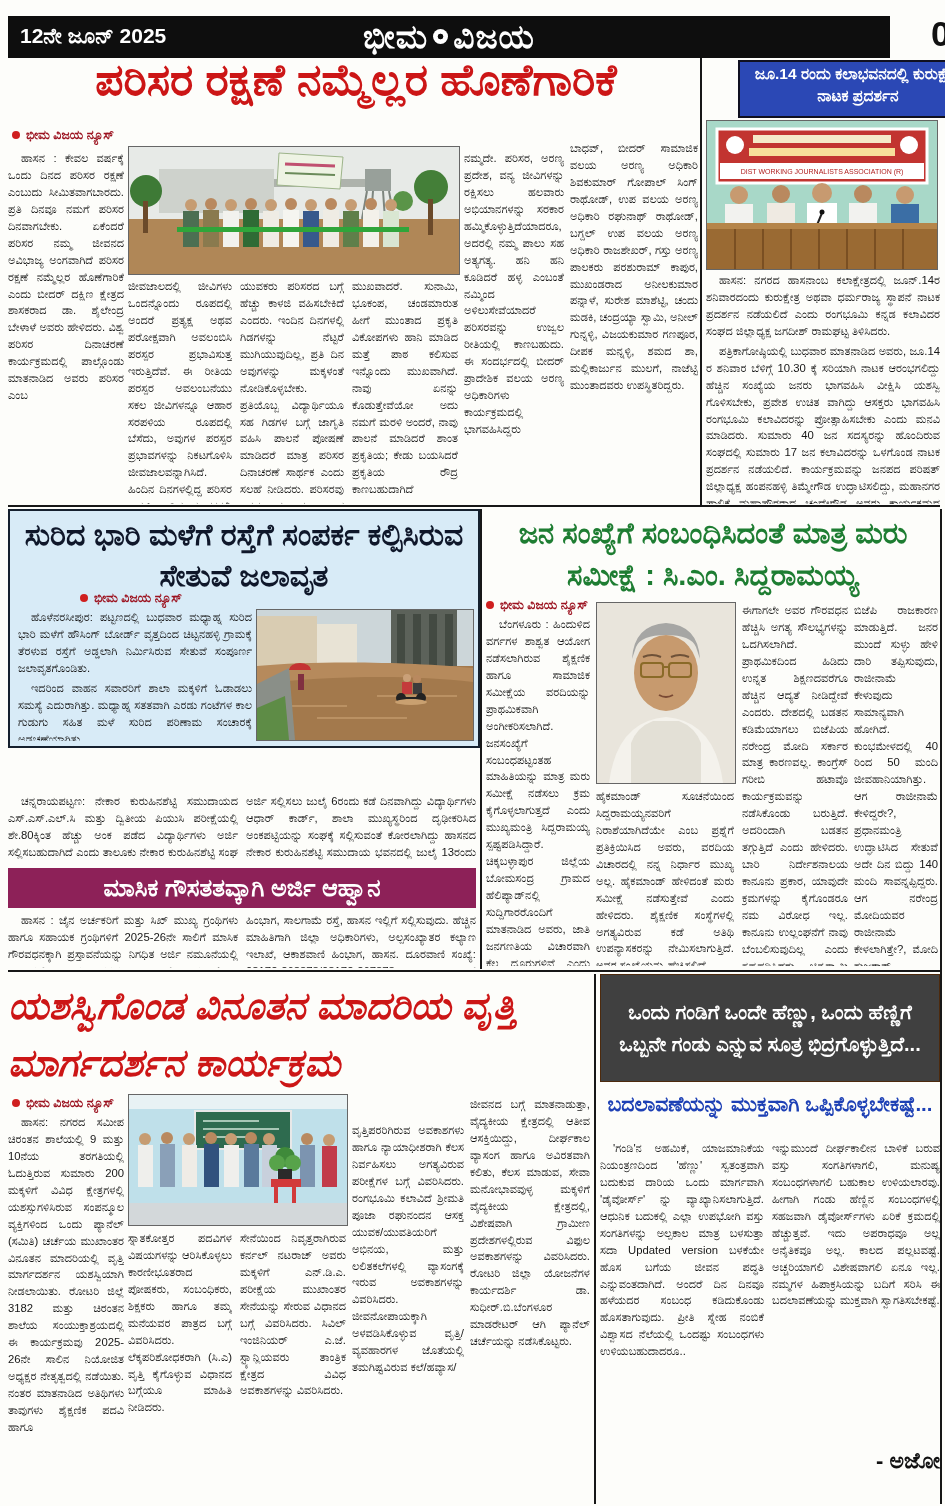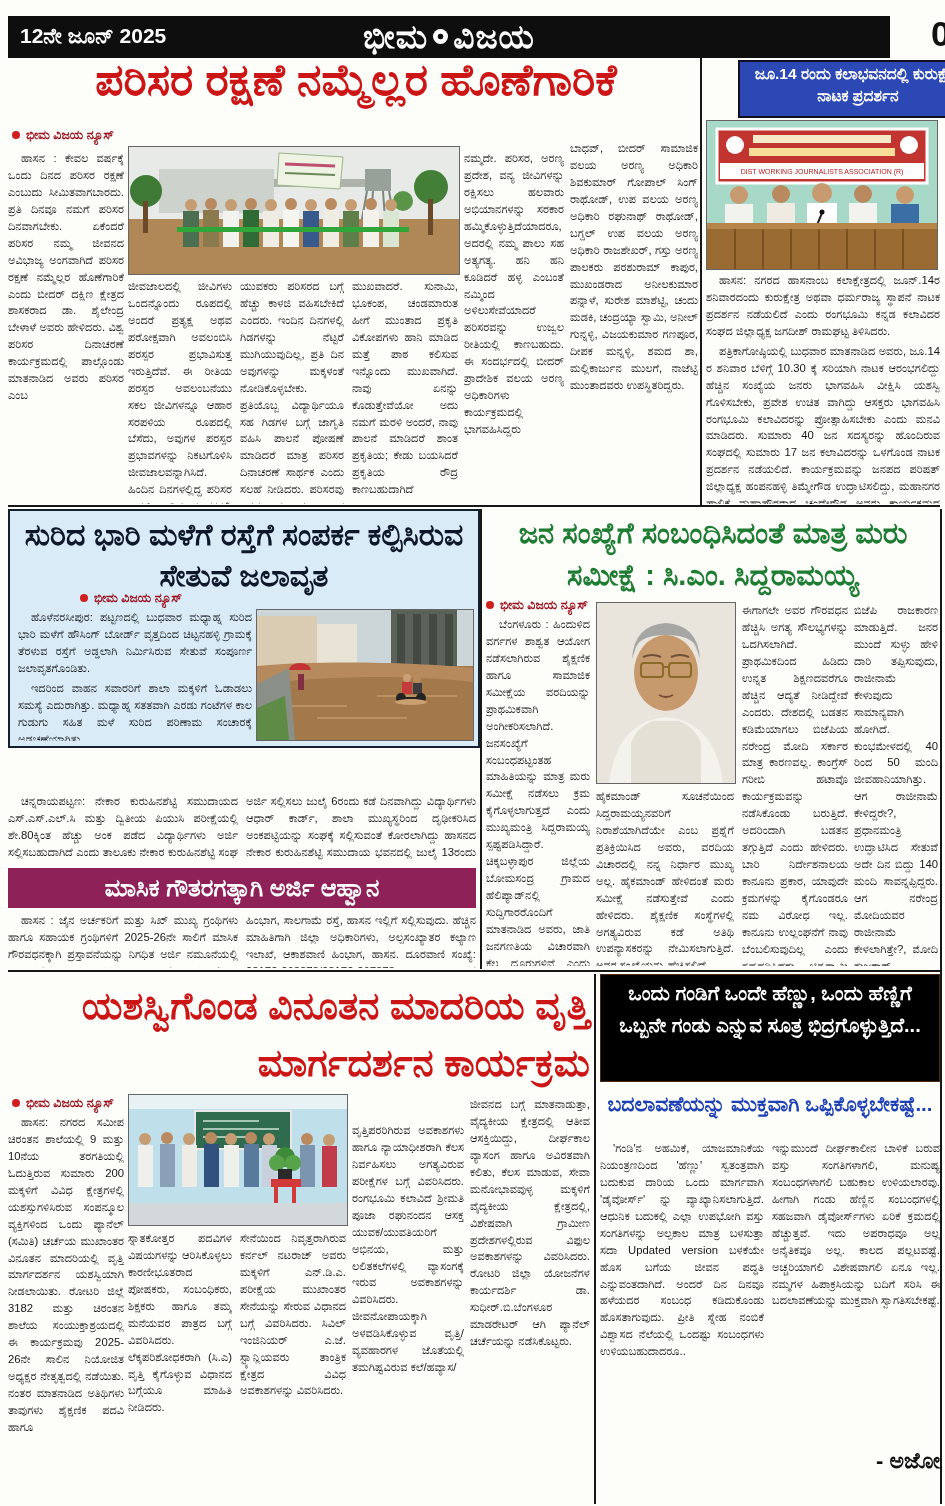--- a/index.html
+++ b/index.html
@@ -31,25 +31,25 @@
   #flood-box{position:absolute;left:8px;top:509px;width:468px;height:235px;background:#d8ebf7;
     border:2px solid #15202e;}
   #flood-headline{position:absolute;left:0;top:4px;width:100%;text-align:center;
     font-size:30px;font-weight:bold;color:#0f172a;line-height:1.35;}
   #survey-headline{position:absolute;left:486px;top:512px;width:454px;text-align:center;
     font-size:29px;font-weight:bold;color:#1e7d32;line-height:1.45;}
   #students-headline{position:absolute;left:8px;top:750px;width:468px;text-align:center;
     font-size:30px;font-weight:bold;color:#8a4513;}
   #honor-box{position:absolute;left:8px;top:868px;width:468px;height:40px;background:#8d2158;
     color:#fff;font-size:24px;font-weight:bold;text-align:center;line-height:40px;}
-  #career-headline{position:absolute;left:8px;top:978px;width:582px;text-align:right;
-    font-size:38px;font-weight:bold;color:#cc1616;line-height:1.5;}
-  #opinion-box{position:absolute;left:600px;top:974px;width:340px;height:108px;background:#000000;
+  #career-headline{position:absolute;left:8px;top:978px;width:582px;text-align:left;
+    font-size:38px;font-weight:bold;color:#cc1616;line-height:1.5;font-style:italic;}
+  #opinion-box{position:absolute;left:600px;top:974px;width:340px;height:108px;background:#404040;
     border:1px solid #4d2a0d;color:#fff;font-size:20px;font-weight:bold;text-align:center;
-    display:flex;align-items:flex-start;justify-content:center;line-height:1.6;padding:2px 6px;box-sizing:border-box;}
+    display:flex;align-items:center;justify-content:center;line-height:1.6;padding:2px 6px;box-sizing:border-box;}
   #opinion-subhead{position:absolute;left:598px;top:1092px;width:344px;text-align:center;
     font-size:20.5px;font-weight:bold;color:#1d40b5;}
   #opinion-signature{position:absolute;left:790px;top:1448px;width:150px;text-align:right;
     font-size:22px;font-weight:bold;color:#111;}
 </style>
 </head>
 <body>
 
 <div id="page">
 
@@ -208,21 +208,21 @@
     </div>
   </div>
 
   <div class="col" style="left:8px;top:793px;width:230px;height:72px;">
       <p>ಚನ್ನರಾಯಪಟ್ಟಣ: ನೇಕಾರ ಕುರುಹಿನಶೆಟ್ಟಿ ಸಮುದಾಯದ ಎಸ್.ಎಸ್.ಎಲ್.ಸಿ ಮತ್ತು ದ್ವಿತೀಯ ಪಿಯುಸಿ ಪರೀಕ್ಷೆಯಲ್ಲಿ ಶೇ.80ಕ್ಕಿಂತ ಹೆಚ್ಚು ಅಂಕ ಪಡೆದ ವಿದ್ಯಾರ್ಥಿಗಳು ಅರ್ಜಿ ಸಲ್ಲಿಸಬಹುದಾಗಿದೆ ಎಂದು ತಾಲೂಕು ನೇಕಾರ ಕುರುಹಿನಶೆಟ್ಟಿ ಸಂಘ ತಿಳಿಸಿದೆ.</p>
     </div>
   <div class="col cont" style="left:246px;top:793px;width:230px;height:72px;">
       <p>ಅರ್ಜಿ ಸಲ್ಲಿಸಲು ಜುಲೈ 6ರಂದು ಕಡೆ ದಿನವಾಗಿದ್ದು ವಿದ್ಯಾರ್ಥಿಗಳು ಆಧಾರ್ ಕಾರ್ಡ್, ಶಾಲಾ ಮುಖ್ಯಸ್ಥರಿಂದ ದೃಢೀಕರಿಸಿದ ಅಂಕಪಟ್ಟಿಯನ್ನು ಸಂಘಕ್ಕೆ ಸಲ್ಲಿಸುವಂತೆ ಕೋರಲಾಗಿದ್ದು ಹಾಸನದ ನೇಕಾರ ಕುರುಹಿನಶೆಟ್ಟಿ ಸಮುದಾಯ ಭವನದಲ್ಲಿ ಜುಲೈ 13ರಂದು ಪ್ರತಿಭಾ ಪುರಸ್ಕಾರ ಕಾರ್ಯಕ್ರಮ ಜರುಗಲಿದೆ.</p>
     </div>
 
-  <div id="honor-box">ಮಾಸಿಕ ಗೌತರಗತ್ಕಾಗಿ ಅರ್ಜಿ ಆಹ್ವಾನ</div>
+  <div id="honor-box">ಮಾಸಿಕ ಗೌಸತತವ್ಕಾಗಿ ಅರ್ಜಿ ಆಹ್ವಾನ</div>
   <div class="col" style="left:8px;top:912px;width:230px;height:56px;">
       <p>ಹಾಸನ : ಜೈನ ಅರ್ಚಕರಿಗೆ ಮತ್ತು ಸಿಖ್ ಮುಖ್ಯ ಗ್ರಂಥಿಗಳು ಹಾಗೂ ಸಹಾಯಕ ಗ್ರಂಥಿಗಳಿಗೆ 2025-26ನೇ ಸಾಲಿಗೆ ಮಾಸಿಕ ಗೌರವಧನಕ್ಕಾಗಿ ಪ್ರಸ್ತಾವನೆಯನ್ನು ನಿಗಧಿತ ಅರ್ಜಿ ನಮೂನೆಯಲ್ಲಿ ಜಿಲ್ಲಾ ಕಚೇರಿ, ಅಲ್ಪಸಂಖ್ಯಾತರ ಕಲ್ಯಾಣ ಇಲಾಖೆ, ಆಕಾಶವಾಣಿ</p>
     </div>
   <div class="col cont" style="left:246px;top:912px;width:230px;height:56px;">
       <p>ಹಿಂಭಾಗ, ಸಾಲಗಾಮೆ ರಸ್ತೆ, ಹಾಸನ ಇಲ್ಲಿಗೆ ಸಲ್ಲಿಸುವುದು. ಹೆಚ್ಚಿನ ಮಾಹಿತಿಗಾಗಿ ಜಿಲ್ಲಾ ಅಧಿಕಾರಿಗಳು, ಅಲ್ಪಸಂಖ್ಯಾತರ ಕಲ್ಯಾಣ ಇಲಾಖೆ, ಆಕಾಶವಾಣಿ ಹಿಂಭಾಗ, ಹಾಸನ. ದೂರವಾಣಿ ಸಂಖ್ಯೆ: 08172-268373/08172-267373 ಗೆ ಸಂಪರ್ಕಿಸಬಹುದಾಗಿದೆ</p>
     </div>
 
   <div class="rule" style="left:480px;top:509px;width:2px;height:460px;"></div>
   <div class="rule" style="left:940px;top:509px;width:2px;height:995px;"></div>
 

